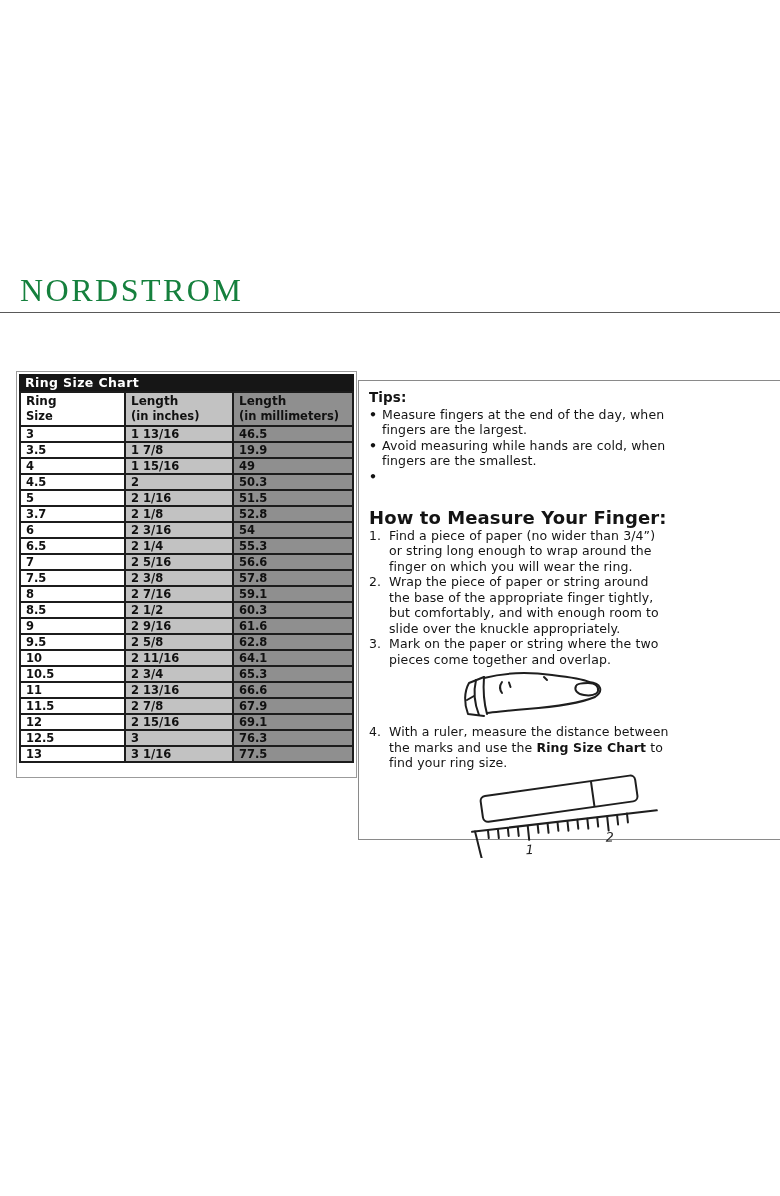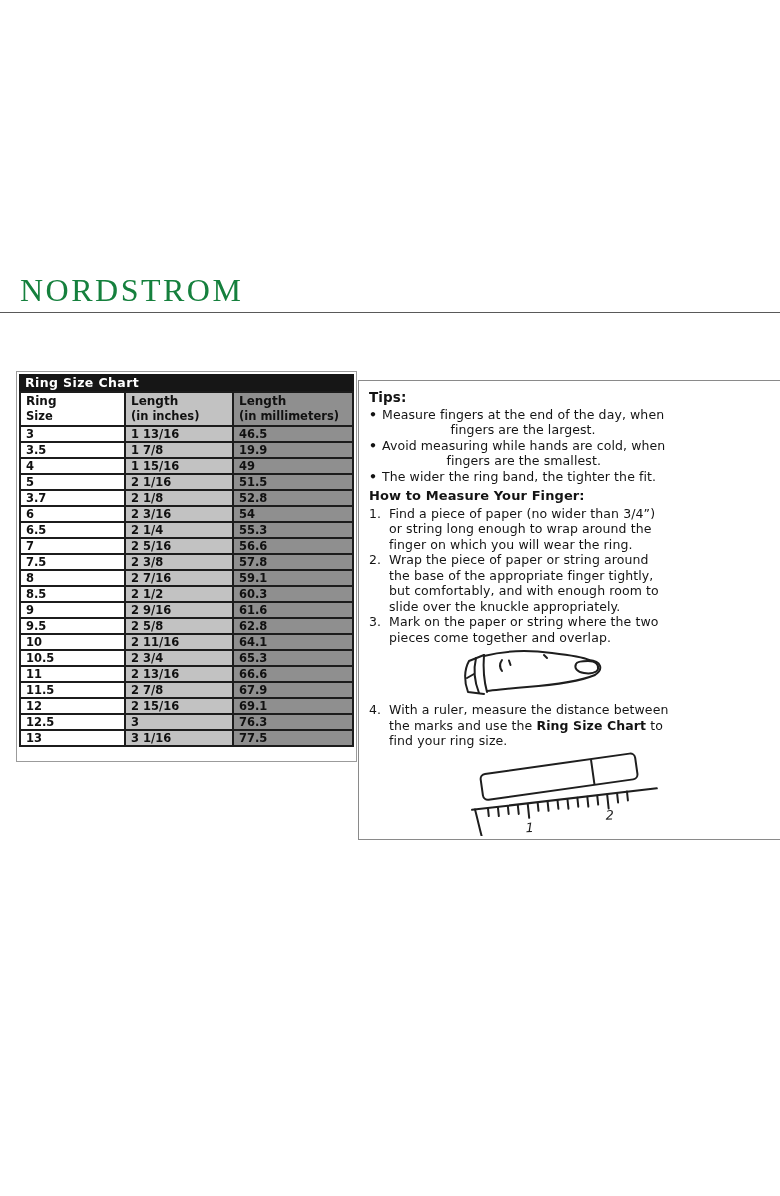--- a/index.html
+++ b/index.html
@@ -26,22 +26,22 @@
   .cold{background:#8f8f8f;}
 
   
   .tips-panel{position:absolute;left:358px;top:380px;width:430px;height:460px;
               box-sizing:border-box;border:1px solid #8a8a8a;background:#fff;
               padding:9px 6px 0 10px;font-size:12.5px;line-height:15.5px;
               letter-spacing:0.1px;color:#141414;}
   .tips-heading{font-size:13.5px;font-weight:bold;margin-bottom:1px;}
   .tip-row{display:flex;}
   .bullet{width:13px;flex:none;font-weight:bold;}
-  .tip-text{white-space:pre-line;text-align:center;}
-  .howto-heading{font-size:13px;font-weight:bold;margin:4px 0 2px 0;}
+  .tip-text{white-space:pre-line;}
+  .howto-heading{font-size:18px;font-weight:bold;margin:26px 0 2px 0;}
   .step-row{display:flex;}
   .step-num{width:20px;flex:none;}
   .step-text{white-space:pre-line;}
   .finger-wrap{margin:3px 0 2px 88px;line-height:0;}
   .ruler-wrap{margin:1px 0 0 96px;line-height:0;}
   svg .ink{stroke:#1e1e1e;stroke-width:2;fill:none;stroke-linecap:round;stroke-linejoin:round;}
   svg .paper{stroke:#1e1e1e;stroke-width:2;fill:#ffffff;stroke-linecap:round;stroke-linejoin:round;}
   svg text{font-family:"DejaVu Sans",sans-serif;font-size:13px;font-style:italic;fill:#1e1e1e;stroke:none;}
 </style>
 </head>
@@ -86,20 +86,25 @@
             <td class="colw">3.5</td>
             <td class="coll">1 7/8</td>
             <td class="cold">19.9</td>
           </tr>
           <tr>
             <td class="colw">4</td>
             <td class="coll">1 15/16</td>
             <td class="cold">49</td>
           </tr>
           <tr>
+            <td class="colw">4.5</td>
+            <td class="coll">2</td>
+            <td class="cold">50.3</td>
+          </tr>
+          <tr>
             <td class="colw">5</td>
             <td class="coll">2 1/16</td>
             <td class="cold">51.5</td>
           </tr>
           <tr>
             <td class="colw">3.7</td>
             <td class="coll">2 1/8</td>
             <td class="cold">52.8</td>
           </tr>
           <tr>
@@ -189,21 +194,20 @@
           <span class="tip-text">Measure fingers at the end of the day, when
 fingers are the largest.</span>
         </div>
         <div class="tip-row">
           <span class="bullet">•</span>
           <span class="tip-text">Avoid measuring while hands are cold, when
 fingers are the smallest.</span>
         </div>
         <div class="tip-row">
           <span class="bullet">•</span>
-          <span class="tip-text">The wider the ring band, the tighter the fit.</span>
         </div>
       </div>
 
     <div class="howto-heading">How to Measure Your Finger:</div>
     <div>
         <div class="step-row">
           <span class="step-num">1.</span>
           <span class="step-text">Find a piece of paper (no wider than 3/4”)
 or string long enough to wrap around the
 finger on which you will wear the ring.</span>

